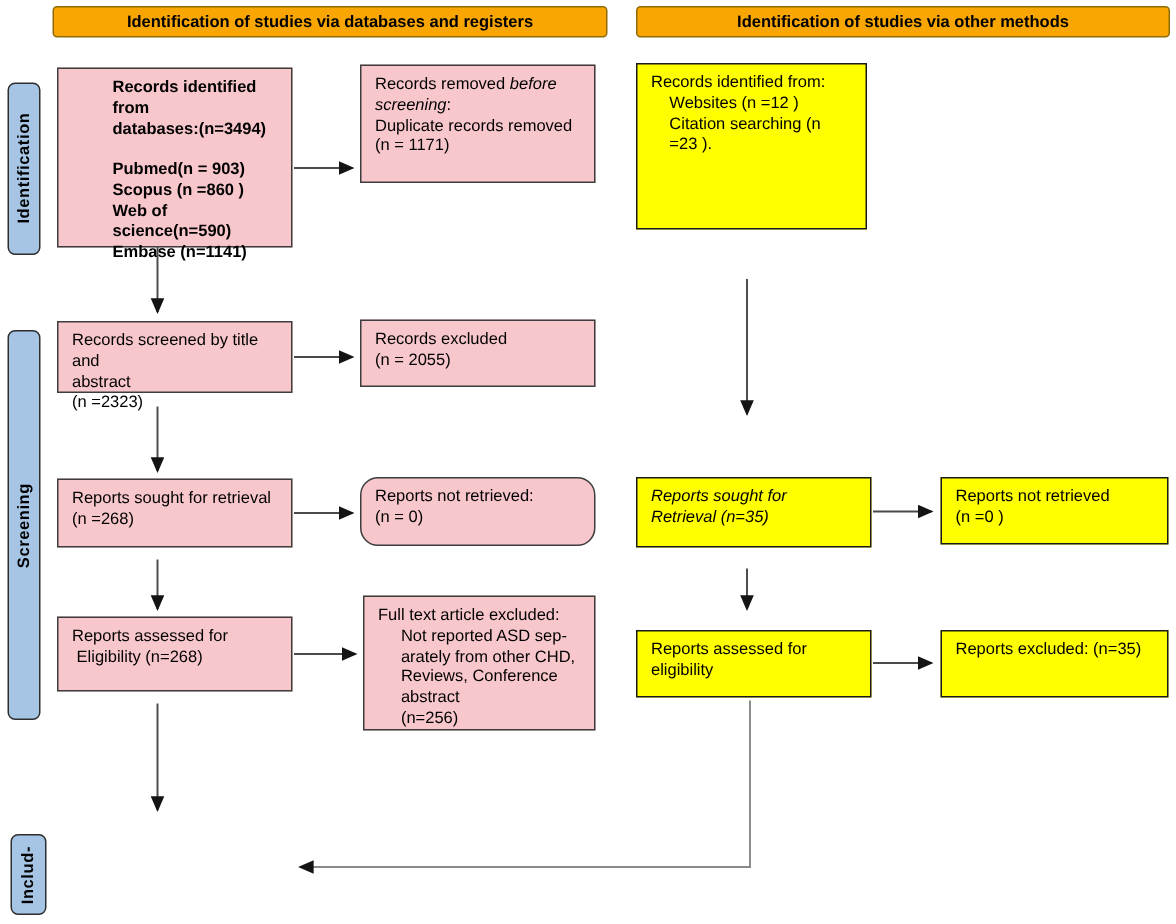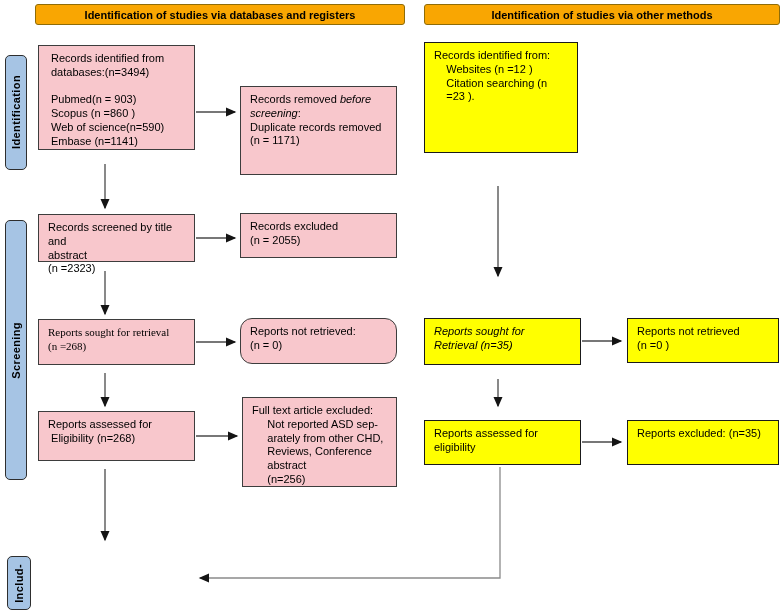--- a/index.html
+++ b/index.html
@@ -18,25 +18,25 @@
   .side span{writing-mode:vertical-rl;transform:rotate(180deg);
              font-size:11px;font-weight:bold;color:#000;letter-spacing:.4px;}
   svg#arrows{position:absolute;left:0;top:0;pointer-events:none;}
   i{font-style:italic;}
   
   #hdr-left {left:35px; top:4px; width:370px;height:21px;}
   #hdr-right{left:424px;top:4px; width:356px;height:21px;}
   #side-identification{left:5px;top:55px; width:22px;height:115px;}
   #side-screening     {left:5px;top:220px;width:22px;height:260px;}
   #side-included      {left:7px;top:556px;width:24px;height:54px;}
-  #b1 {left:38px; top:45px; width:157px;height:105px;padding-left:12px;}
-  #b2 {left:240px;top:43px; width:157px;height:89px;margin-top:43px;}
+  #b1 {left:38px; top:45px; width:157px;height:120px;padding-left:36px;font-weight:bold;}
+  #b2 {left:240px;top:43px; width:157px;height:79px;}
   #b3 {left:38px; top:214px;width:157px;height:48px;}
   #b4 {left:240px;top:213px;width:157px;height:45px;}
-  #b5 {left:38px; top:319px;width:157px;height:46px;font-family:Liberation Serif, serif;}
+  #b5 {left:38px; top:319px;width:157px;height:46px;}
   #b6 {left:240px;top:318px;width:157px;height:46px;border-radius:12px;}
   #b7 {left:38px; top:411px;width:157px;height:50px;}
   #b8 {left:242px;top:397px;width:155px;height:90px;}
   #b9 {left:38px; top:545px;width:157px;height:63px;}
   #b10{left:424px;top:42px; width:154px;height:111px;}
   #b11{left:424px;top:318px;width:157px;height:47px;font-style:italic;}
   #b12{left:627px;top:318px;width:152px;height:45px;}
   #b13{left:424px;top:420px;width:157px;height:45px;}
   #b14{left:627px;top:420px;width:152px;height:45px;}
 </style>

